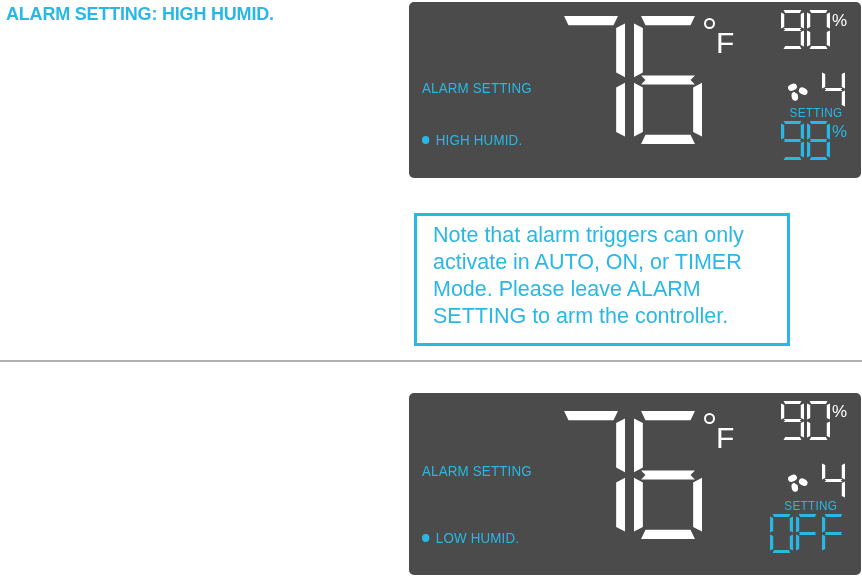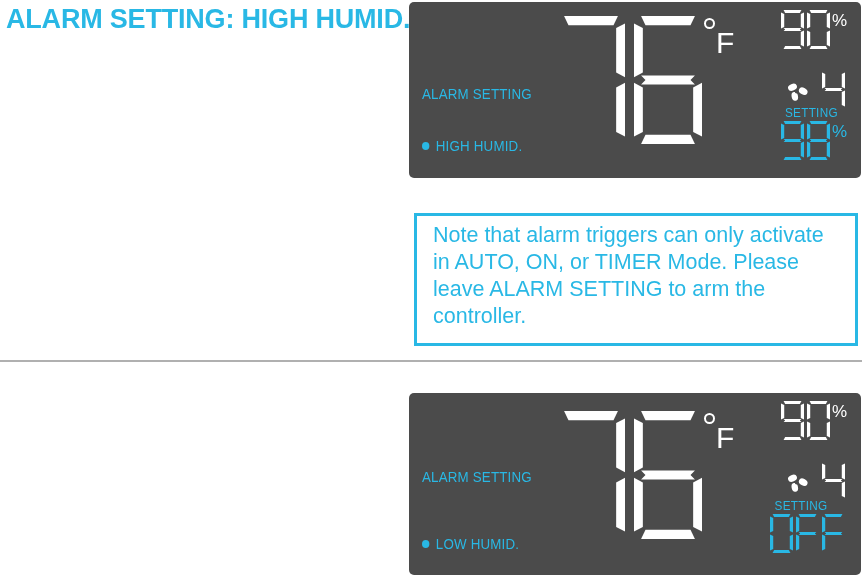--- a/index.html
+++ b/index.html
@@ -10,21 +10,21 @@
     font-family: "Liberation Sans", sans-serif;
     overflow: hidden;
   }
   .page { position: relative; width: 862px; height: 577px; background:#fff; }
 
   
   .heading {
     position: absolute;
     color: #29b8e5;
     font-weight: bold;
-    font-size: 27px;
+    font-size: 18px;
     letter-spacing: -0.2px;
     white-space: nowrap;
     font-family: "Liberation Sans", sans-serif;
   }
   #heading-high { left: 6px; top: 4px; }
   #heading-low  { left: 6px; top: 392px; }
 
   
   .divider {
     position: absolute;
@@ -39,21 +39,21 @@
     width: 452px; height: 176px;
     background: #4b4b4b;
     border-radius: 5px;
     overflow: hidden;
   }
   #lcd-top { left: 409px; top: 2px; }
   #lcd-bottom { left: 409px; top: 393px; height: 182px; }
 
   .lcd-labels {
     position: absolute;
-    left: 13px; top: 16px; width: 130px; height: 100%;
+    left: 13px; top: 10px; width: 130px; height: 100%;
   }
   .lbl-alarm-setting {
     position: absolute;
     top: 68px; left: 0;
     color: #29b8e5;
     font-size: 14.5px;
     letter-spacing: 0.2px;
     font-family: "Liberation Sans Narrow", "Liberation Sans", sans-serif;
     transform: scaleX(0.92);
     transform-origin: left center;
@@ -130,21 +130,21 @@
   .rt-fan {
     position: absolute;
     right: 16px; top: 68px;
     display: flex; align-items: center; gap: 11px;
   }
   .fan-icon { width: 26px; height: 24px; display:block; }
 
   .rt-setting {
     position: absolute;
     right: 14px; bottom: 14px;
-    text-align: left;
+    text-align: center;
   }
   #lcd-bottom .rt-setting { bottom: 18px; }
   .setting-cap {
     color: #29b8e5;
     font-size: 12.5px;
     letter-spacing: 0.3px;
     font-family: "Liberation Sans Narrow", "Liberation Sans", sans-serif;
     transform: scaleX(0.94);
     transform-origin: right center;
     display: block;
@@ -160,21 +160,21 @@
     line-height: 1;
     margin-left: 2px;
     margin-top: 2px;
     font-family: "Liberation Sans", sans-serif;
   }
 
   
   .note-box {
     position: absolute;
     left: 414px; top: 213px;
-    width: 444px; height: 133px;
+    width: 376px; height: 133px;
     border: 3px solid #29b8e5;
     background: #ffffff;
     padding: 6px 12px 6px 16px;
   }
   .note-text {
     color: #29b8e5;
     font-size: 21.5px;
     line-height: 1.25;
     font-family: "Liberation Sans", sans-serif;
   }

